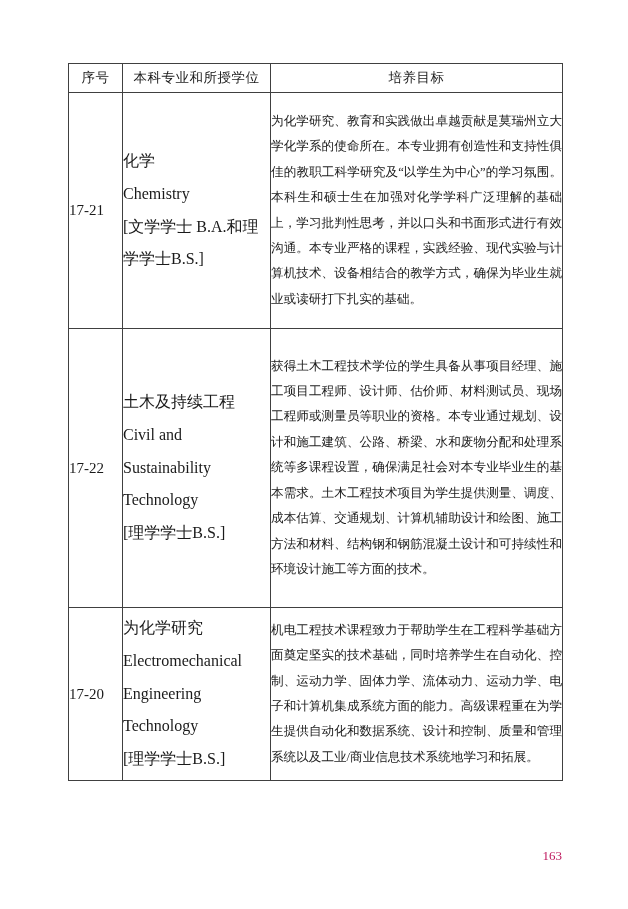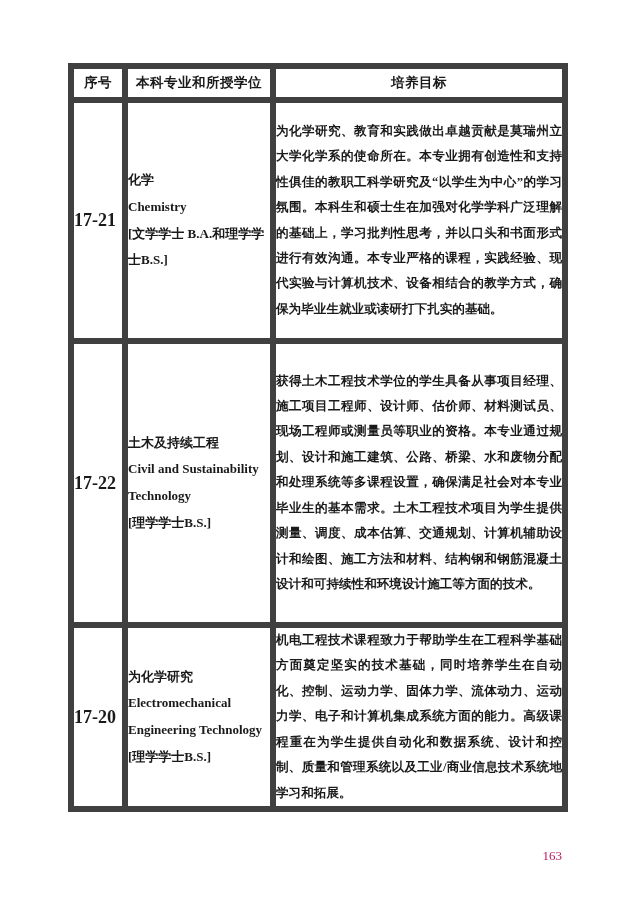--- a/index.html
+++ b/index.html
@@ -28,50 +28,50 @@
     position: absolute;
     left: 68px;
     top: 63px;
     width: 494px;
     border-collapse: collapse;
     table-layout: fixed;
   }
 
   .doc-table td,
   .doc-table th {
-    border: 6px solid #404040;
+    border: 1px solid #404040;
     padding: 0;
     vertical-align: middle;
-    font-weight: bold;
+    font-weight: normal;
   }
 
   col.c-id    { width: 54px; }
   col.c-major { width: 148px; }
   col.c-goal  { width: 292px; }
 
   .hdr-cell {
     text-align: center;
     font-size: 13.5px;
     letter-spacing: 0.5px;
     height: 28px;
     font-weight: bold;
     font-family: "Liberation Serif", "DejaVu Serif", serif;
   }
 
   .id-cell {
     text-align: left;
     padding-left: 5px;
-    font-size: 18px;
+    font-size: 15px;
     vertical-align: middle;
     margin-top: 44px;
   }
 
   .major-cell {
     padding: 6px 6px 6px 7px;
-    font-size: 13px;
+    font-size: 16px;
     line-height: 2.05;
     vertical-align: middle;
   }
 
   .major-cell .ln {
     display: block;
     white-space: normal;
   }
 
   .goal-cell {

